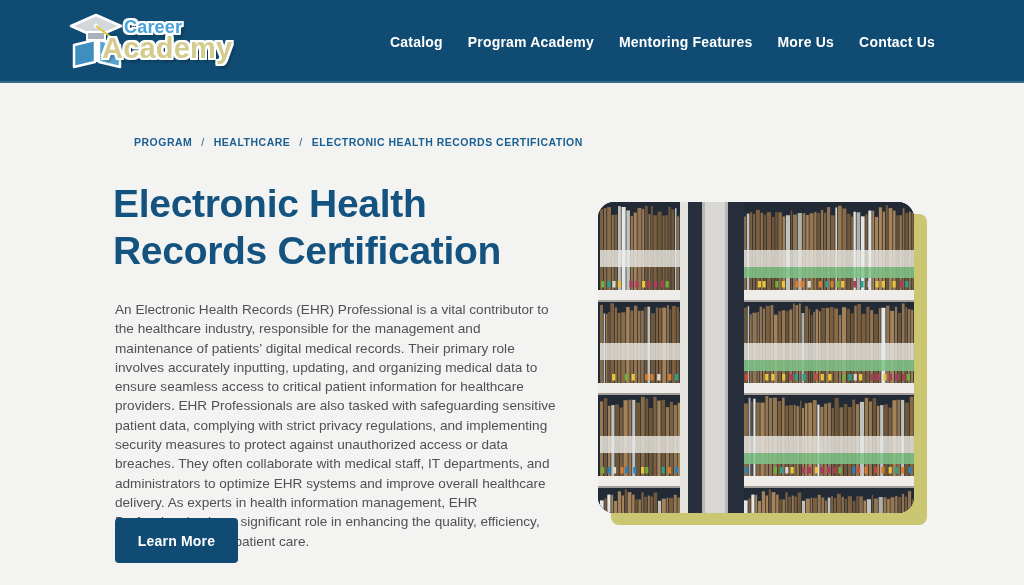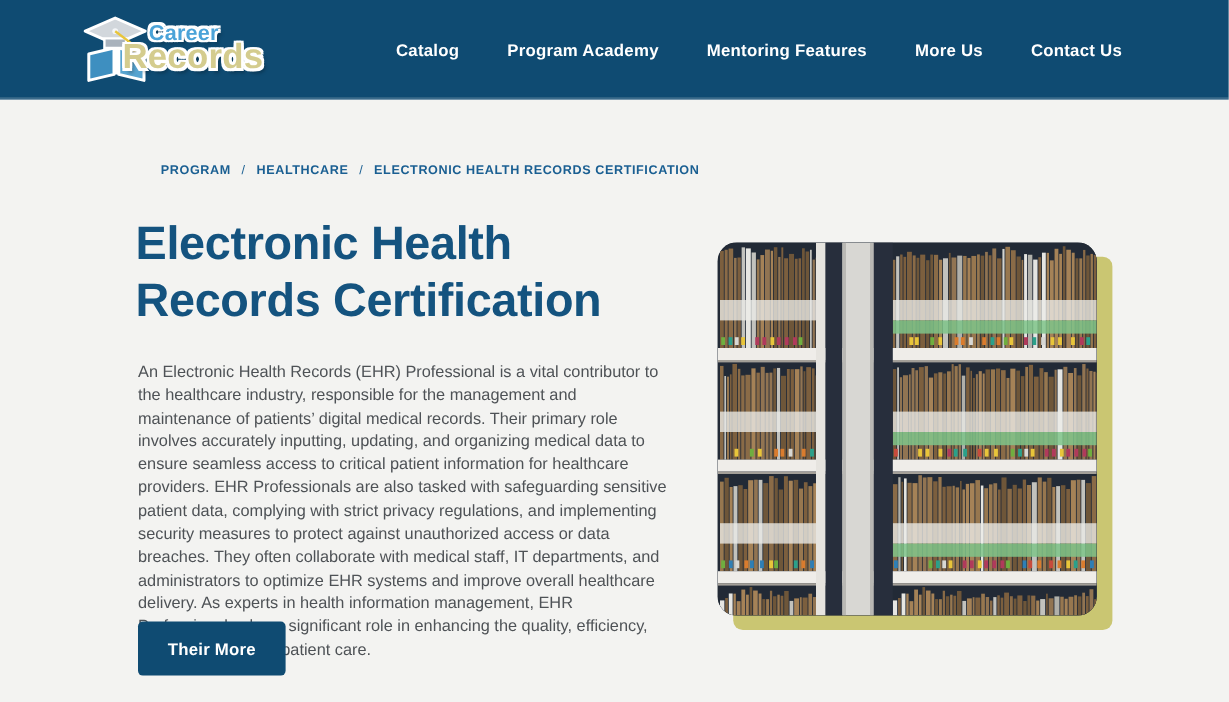--- a/index.html
+++ b/index.html
@@ -24,21 +24,21 @@
       -2px -2px 0 #fff, 2px -2px 0 #fff, -2px 2px 0 #fff, 2px 2px 0 #fff,
       -2px 0 0 #fff, 2px 0 0 #fff, 0 -2px 0 #fff, 0 2px 0 #fff,
       3px 4px 3px rgba(0,0,0,0.28);
     font-weight:800;letter-spacing:0.2px;white-space:nowrap;
   }
   .logo-line1{position:absolute;left:58px;top:10px;font-size:18px;color:#4aa3d8;}
   .logo-line2{position:absolute;left:36px;top:25px;font-size:29px;color:#d4cc8e;}
 
   .nav{
     position:absolute;right:89px;top:0;height:83px;
-    display:flex;align-items:center;gap:40px;
+    display:flex;align-items:center;gap:25px;
   }
   .nav a{
     color:#ffffff;font-size:14px;font-weight:600;text-decoration:none;
     letter-spacing:0.2px;cursor:pointer;white-space:nowrap;
   }
   .nav a.nav-em{font-weight:800;margin-left:0;}
 
   
   .crumbs{
     position:absolute;left:115px;top:136px;
@@ -90,21 +90,21 @@
         <polygon points="54,34 33,29 33,51 54,56" fill="#57a4d0" stroke="#ffffff" stroke-width="2.5" stroke-linejoin="round"></polygon>
         <polygon points="29,29 33,29 33,51 29,51" fill="#ffffff"></polygon>
 
         <polygon points="30,4 55,15 30,26 5,15" fill="#d2d7dc" stroke="#ffffff" stroke-width="2.5" stroke-linejoin="round"></polygon>
         <polygon points="21,21 39,21 39,29 21,29" fill="#a9b2bc" stroke="#ffffff" stroke-width="2"></polygon>
         <circle cx="30" cy="15" r="2.4" fill="#f4f6f8"></circle>
         <path d="M30,15 L46,27" stroke="#e8c53a" stroke-width="2" fill="none"></path>
         <circle cx="46" cy="29" r="3" fill="#e8c53a"></circle>
       </svg>
       <span class="logo-outline logo-line1">Career</span>
-      <span class="logo-outline logo-line2">Records</span>
+      <span class="logo-outline logo-line2">Academy</span>
     </div>
 
     <nav class="nav">
       <a>Catalog</a>
       <a>Program Academy</a>
       <a>Mentoring Features</a>
       <a>More Us</a>
       <a class="nav-em">Contact Us</a>
     </nav>
   </div>
@@ -112,21 +112,21 @@
   <div class="crumbs">
     <a>PROGRAM</a>
     <span class="crumb-sep">/</span>
     <a>HEALTHCARE</a>
     <span class="crumb-sep">/</span>
     <span>ELECTRONIC HEALTH RECORDS CERTIFICATION</span>
   </div>
 
   <h1 class="page-title">Electronic Health Records Certification</h1>
   <p class="page-desc">An Electronic Health Records (EHR) Professional is a vital contributor to the healthcare industry, responsible for the management and maintenance of patients’ digital medical records. Their primary role involves accurately inputting, updating, and organizing medical data to ensure seamless access to critical patient information for healthcare providers. EHR Professionals are also tasked with safeguarding sensitive patient data, complying with strict privacy regulations, and implementing security measures to protect against unauthorized access or data breaches. They often collaborate with medical staff, IT departments, and administrators to optimize EHR systems and improve overall healthcare delivery. As experts in health information management, EHR Professionals play a significant role in enhancing the quality, efficiency, and coordination of patient care.</p>
-  <button class="cta">Their More</button>
+  <button class="cta">Learn More</button>
 
   <div class="photo-wrap">
     <div class="photo-accent"></div>
     <div class="photo">
       <svg id="shelves" viewBox="0 0 316 311" preserveAspectRatio="none">
           <rect x="0" y="0" width="316" height="311" fill="#222a36"></rect>
           <rect x="2" y="7.085271837229501" width="3.1743541444998025" height="80.9147281627705" fill="#7c5f3e"></rect>
           <rect x="5.874354144499803" y="6.130741597679789" width="2.55319635926429" height="81.86925840232021" fill="#8a6b47"></rect>
           <rect x="9.127550503764093" y="5.13869190315655" width="3.861227531433677" height="82.86130809684344" fill="#8a6b47"></rect>
           <rect x="13.688778035197771" y="12.913043265190462" width="2.1464240635961405" height="75.08695673480953" fill="#917452"></rect>

